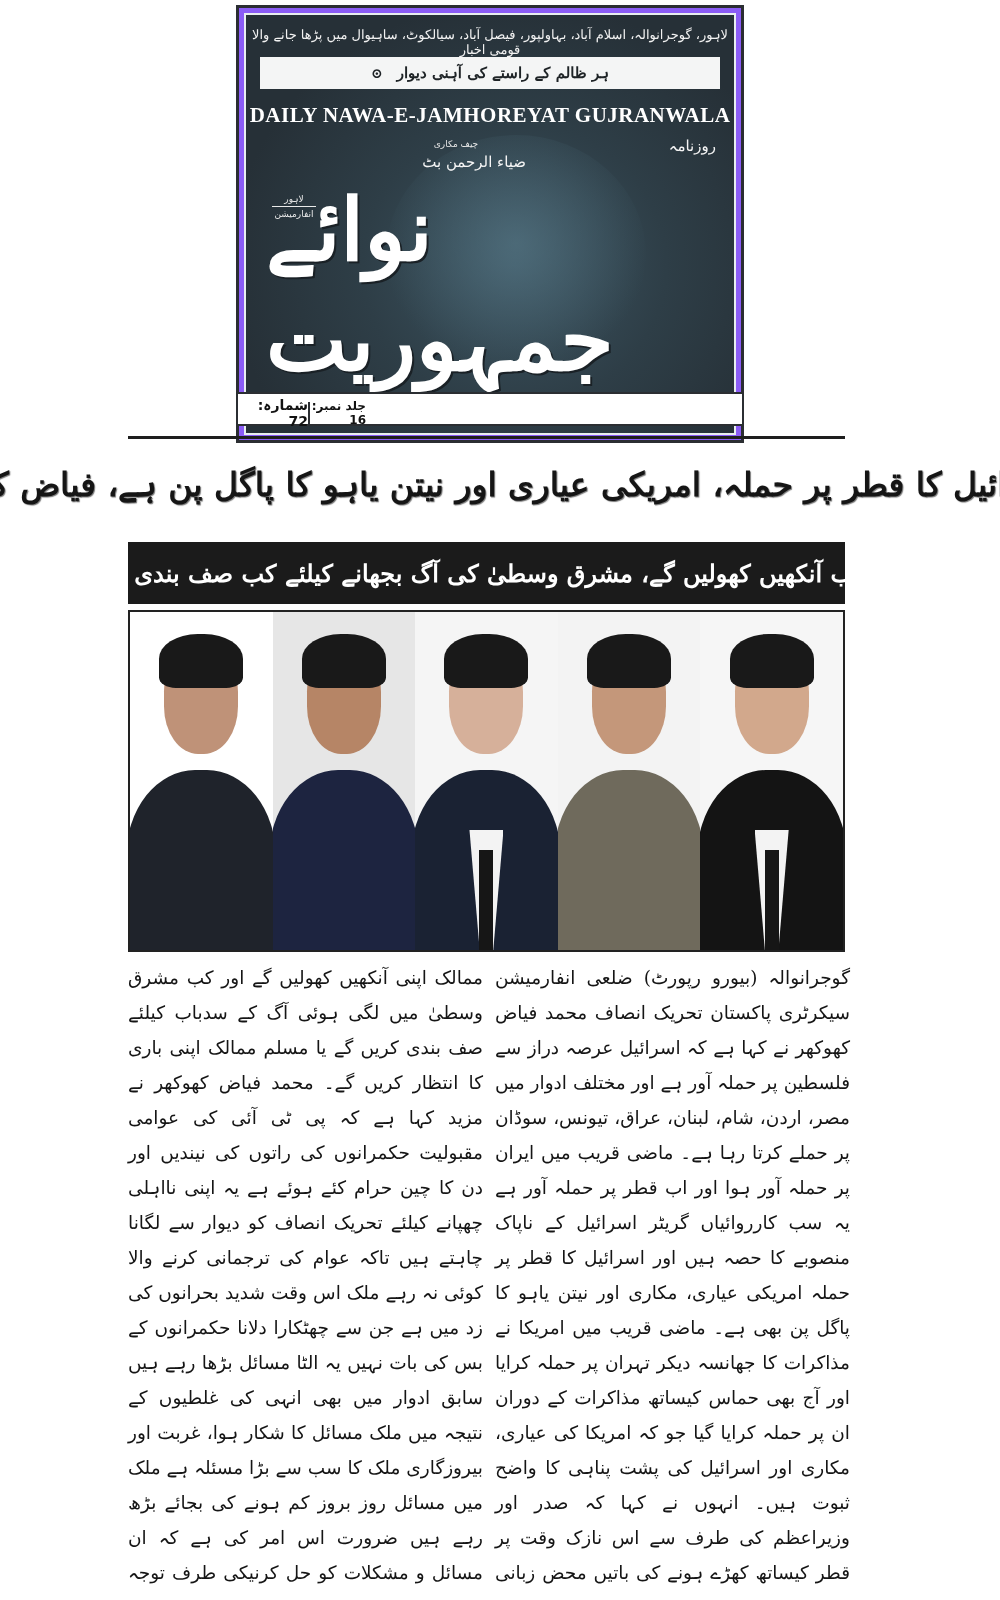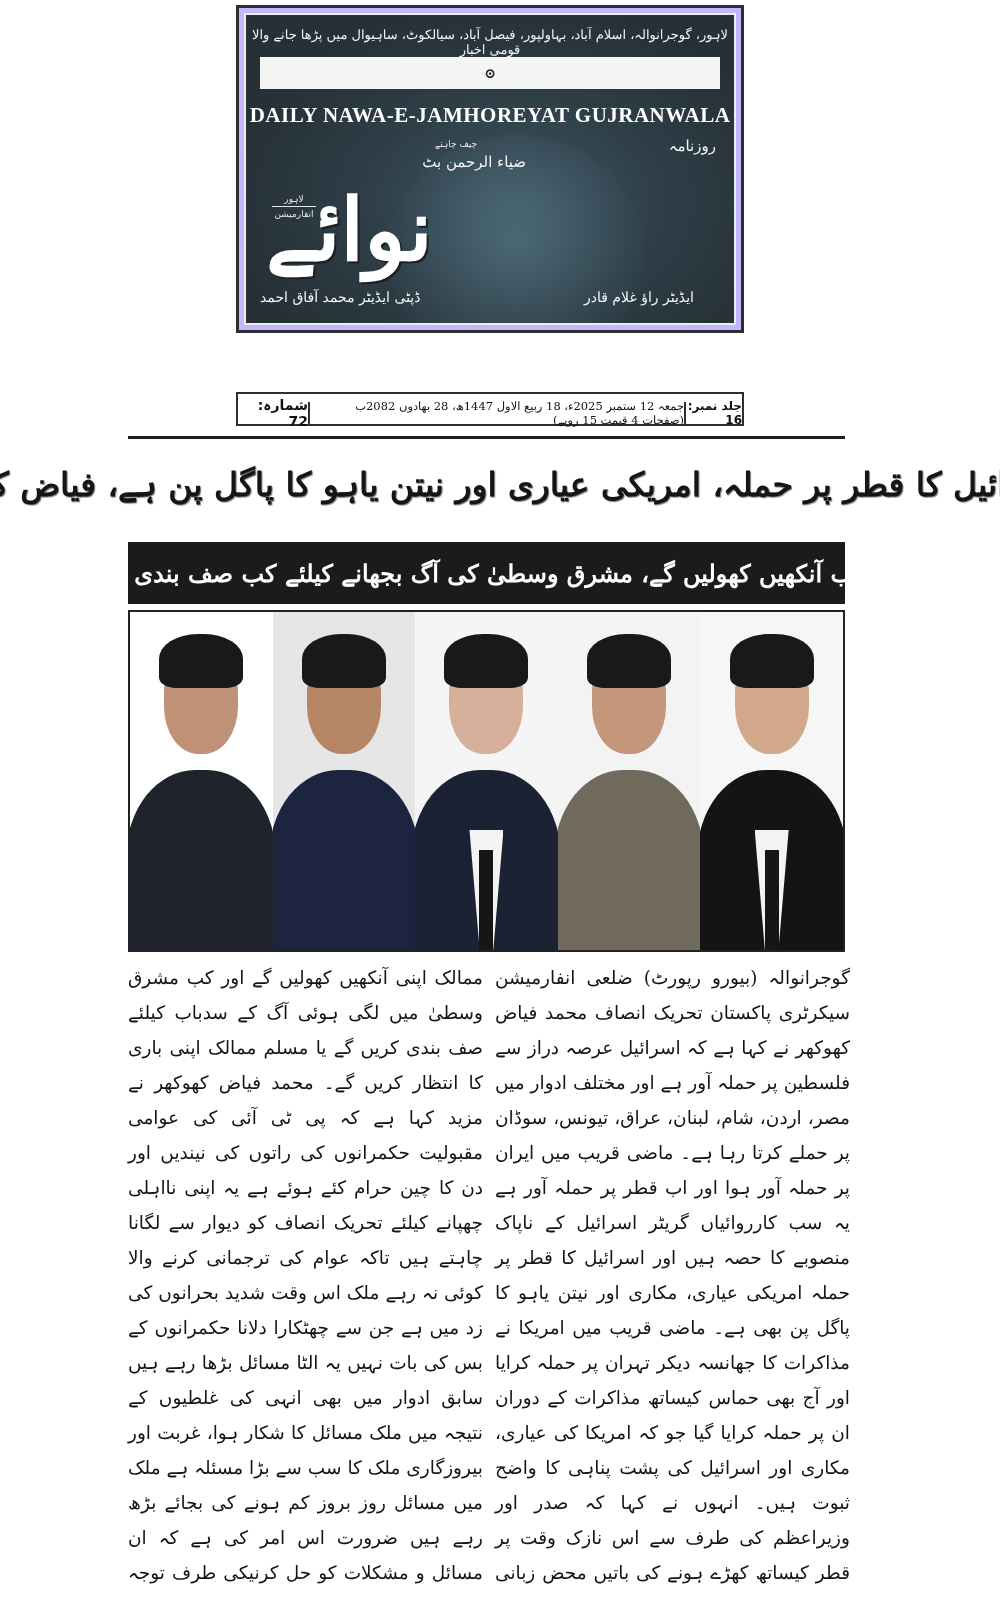--- a/index.html
+++ b/index.html
@@ -2,22 +2,22 @@
 <html><head>
 <meta charset="utf-8">
 <style>
   html, body { margin:0; padding:0; }
   body {
     width:1000px; height:1600px; background:#ffffff; position:relative; overflow:hidden;
     font-family:"DejaVu Sans", sans-serif; color:#1b1b1b;
   }
   
   .masthead {
-    position:absolute; left:236px; top:5px; width:508px; height:328px;
-    border:3px solid #2b2e32; background:#c4b5fd; box-sizing:border-box;
+    position:absolute; left:236px; top:5px; width:508px; height:438px;
+    border:3px solid #2b2e32; background:#8b5cf6; box-sizing:border-box;
   }
   .masthead-inner {
     position:absolute; left:5px; top:5px; right:5px; bottom:5px;
     border:2px solid #e9eef0; box-sizing:border-box; overflow:hidden;
     background:radial-gradient(ellipse at 55% 60%, #3d5562 0%, #2e3e47 40%, #263037 75%);
   }
   .globe {
     position:absolute; left:140px; top:120px; width:260px; height:240px; border-radius:50%;
     background:radial-gradient(circle at 50% 45%, rgba(90,125,140,0.55), rgba(50,70,80,0.2) 70%, transparent 72%);
   }
@@ -105,40 +105,40 @@
   .body-text p { margin:0; }
 </style>
 </head>
 <body>
 
 <div class="masthead">
   <div class="masthead-inner">
     <div class="globe"></div>
     <div class="cities-line">لاہور، گوجرانوالہ، اسلام آباد، بہاولپور، فیصل آباد، سیالکوٹ، ساہیوال میں پڑھا جانے والا قومی اخبار</div>
     <div class="slogan-bar">
+      <span>ہر ظالم کے راستے کی آہنی دیوار</span>
       <span class="slogan-dot">⊙</span>
     </div>
     <div class="english-title">DAILY NAWA-E-JAMHOREYAT GUJRANWALA</div>
     <div class="roznama">روزنامہ</div>
-    <div class="chief-label">چیف چاہتے</div>
+    <div class="chief-label">چیف مکاری</div>
     <div class="chief-name">ضیاء الرحمن بٹ</div>
     <div class="cities-small">
       <div>لاہور</div>
       <div class="rule"></div>
       <div>انفارمیشن</div>
     </div>
     <div class="urdu-title">نوائے جمہوریت</div>
     <div class="editor">ایڈیٹر راؤ غلام قادر</div>
     <div class="deputy-editor">ڈپٹی ایڈیٹر محمد آفاق احمد</div>
   </div>
 </div>
 
 <div class="dateline">
   <div class="dl-cell issue">شمارہ: 72</div>
-  <div class="dl-cell date">جمعہ 12 ستمبر 2025ء، 18 ربیع الاول 1447ھ، 28 بھادوں 2082ب (صفحات 4 قیمت 15 روپے)</div>
   <div class="dl-cell volume">جلد نمبر: 16</div>
 </div>
 
 <div class="top-rule"></div>
 <div class="headline">اسرائیل کا قطر پر حملہ، امریکی عیاری اور نیتن یاہو کا پاگل پن ہے، فیاض کھوکھر</div>
 <div class="subheadline">مسلم ممالک کب آنکھیں کھولیں گے، مشرق وسطیٰ کی آگ بجھانے کیلئے کب صف بندی کریں گے، سوال</div>
 
 <div class="photo-strip" id="photo-strip">
     <div class="photo" style="width: 20%;">
       <div class="bg" style="background:#ffffff"></div>

